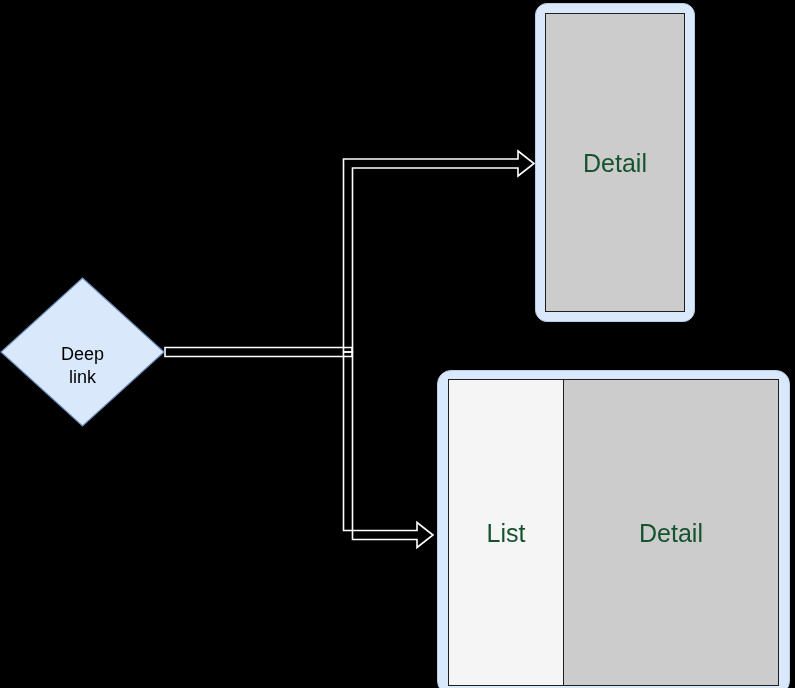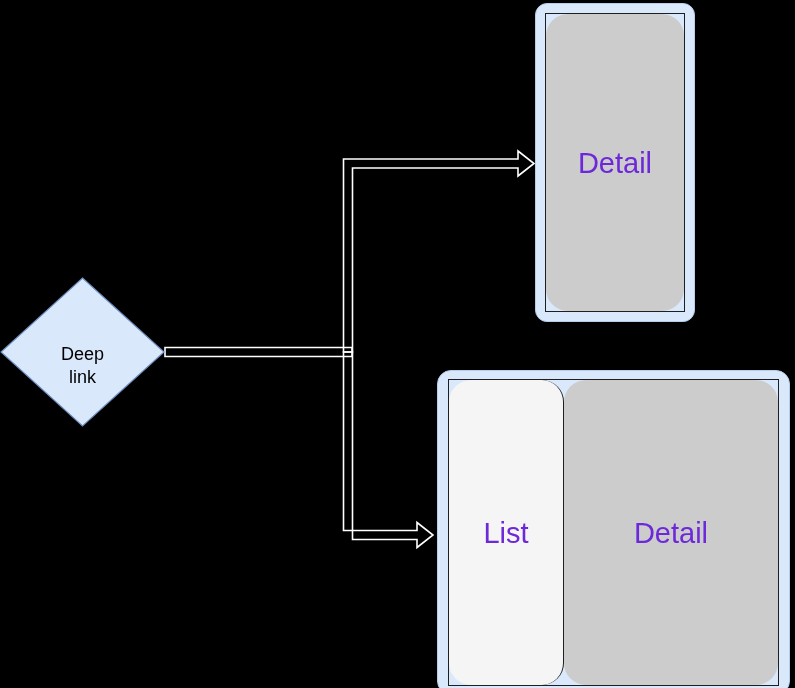--- a/index.html
+++ b/index.html
@@ -55,25 +55,24 @@
     box-sizing:border-box;
     width:100%; height:100%;
     border:1px solid #1f1f1f;
     display:flex;
     overflow:hidden;
   }
   .pane{
     display:flex;
     align-items:center;
     justify-content:center;
-    color:#6d28d9;
-    font-size:29px;
+    color:#14532d;
+    font-size:25px;
     line-height:28px;
     box-sizing:border-box;
-    border-radius:22px;
   }
   .pane-detail{ background:#cccccc; }
   .pane-list{
     background:#f5f5f5;
     border-right:1px solid #1f1f1f;
   }
   
   .phone .pane-detail{ flex:1 1 auto; }
   
   .tablet .pane-list{ flex:0 0 115px; }

